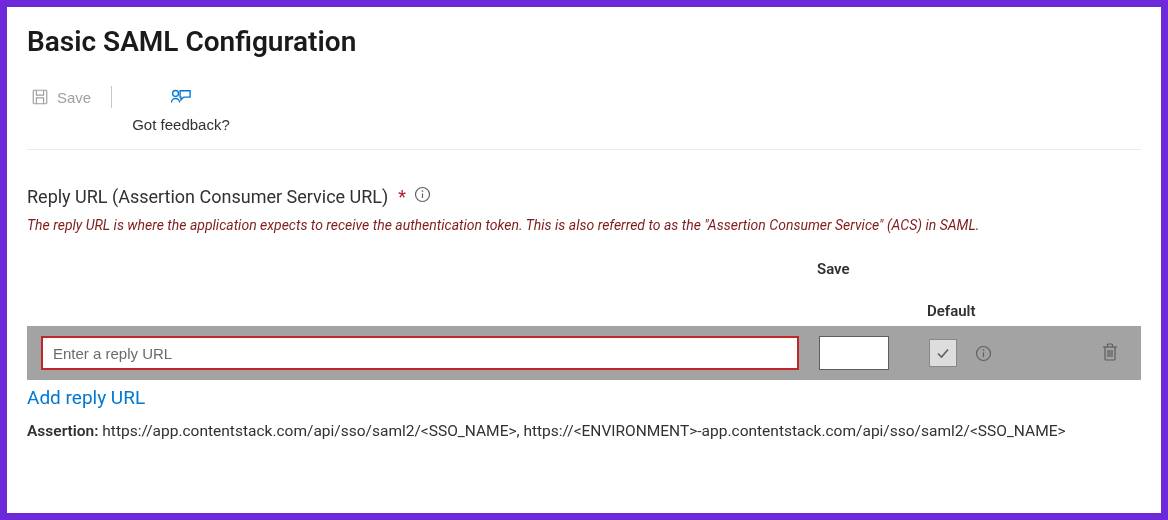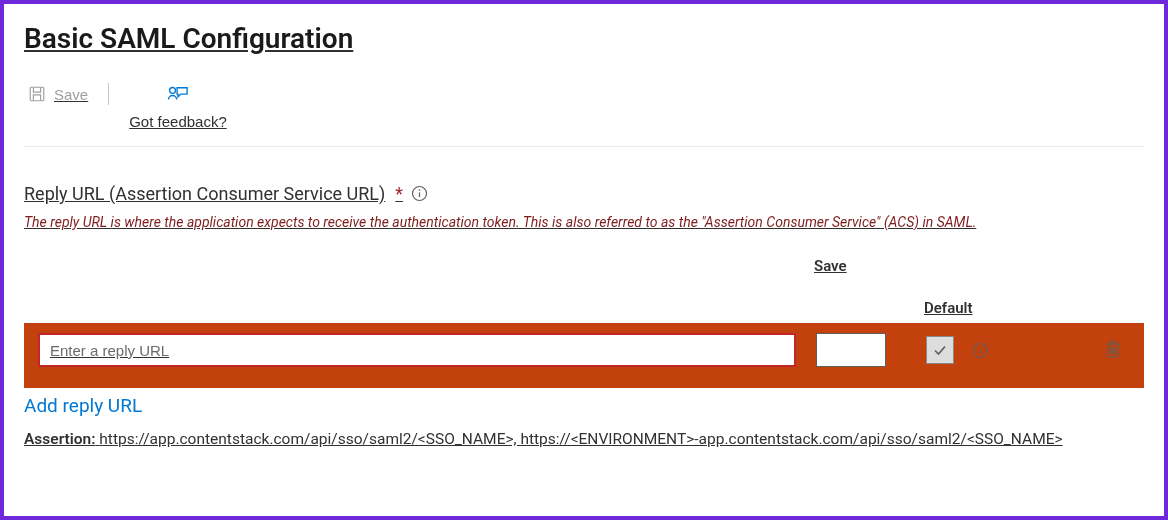--- a/index.html
+++ b/index.html
@@ -5,24 +5,23 @@
   * { box-sizing: border-box; }
   body {
     margin: 0;
     font-family: "Segoe UI", -apple-system, BlinkMacSystemFont, Roboto, "Helvetica Neue", sans-serif;
     background: #fff;
     color: #323130;
   }
   .panel {
     width: 1168px;
     height: 520px;
-    border: 4px solid #6d28d9;
+    border: 7px solid #6d28d9;
     padding: 18px 20px 20px 20px;
     position: relative;
-    text-decoration: underline;
   }
   .page-title {
     font-size: 28px;
     font-weight: 600;
     margin: 0 0 28px 0;
     color: #1b1a19;
   }
   .toolbar {
     display: flex;
     align-items: flex-start;
@@ -46,21 +45,21 @@
   .tb-item.feedback { color: #323130; flex-direction: column; }
   .tb-sep {
     width: 1px;
     height: 22px;
     background: #c8c6c4;
     margin: 0 6px;
   }
   .icon { display: inline-flex; }
   .section-heading {
     display: flex;
-    align-items: center;
+    align-items: flex-start;
     gap: 8px;
     margin: 0 0 6px 0;
   }
   .section-heading-text {
     font-size: 18px;
     font-weight: 400;
     color: #323130;
   }
   .required-star { color: #a4262c; font-size: 18px; margin-left: 2px; }
   .section-desc {
@@ -76,22 +75,22 @@
     grid-template-columns: 770px 90px 120px 1fr;
     gap: 20px;
     padding: 0 0 6px 0;
     font-weight: 600;
     font-size: 15px;
     color: #323130;
   }
   .col-headers .col-index { text-align: left; }
   .col-headers .col-default { text-align: left; margin-top: 42px; }
   .row-wrap {
-    background: #c2410c;
-    padding: 10px 14px 21px 14px;
+    background: #a3a3a3;
+    padding: 10px 14px 10px 14px;
     display: grid;
     grid-template-columns: 758px 90px 120px 1fr;
     gap: 20px;
     align-items: center;
   }
   .reply-input {
     width: 100%;
     height: 34px;
     padding: 4px 10px;
     font-size: 15px;

